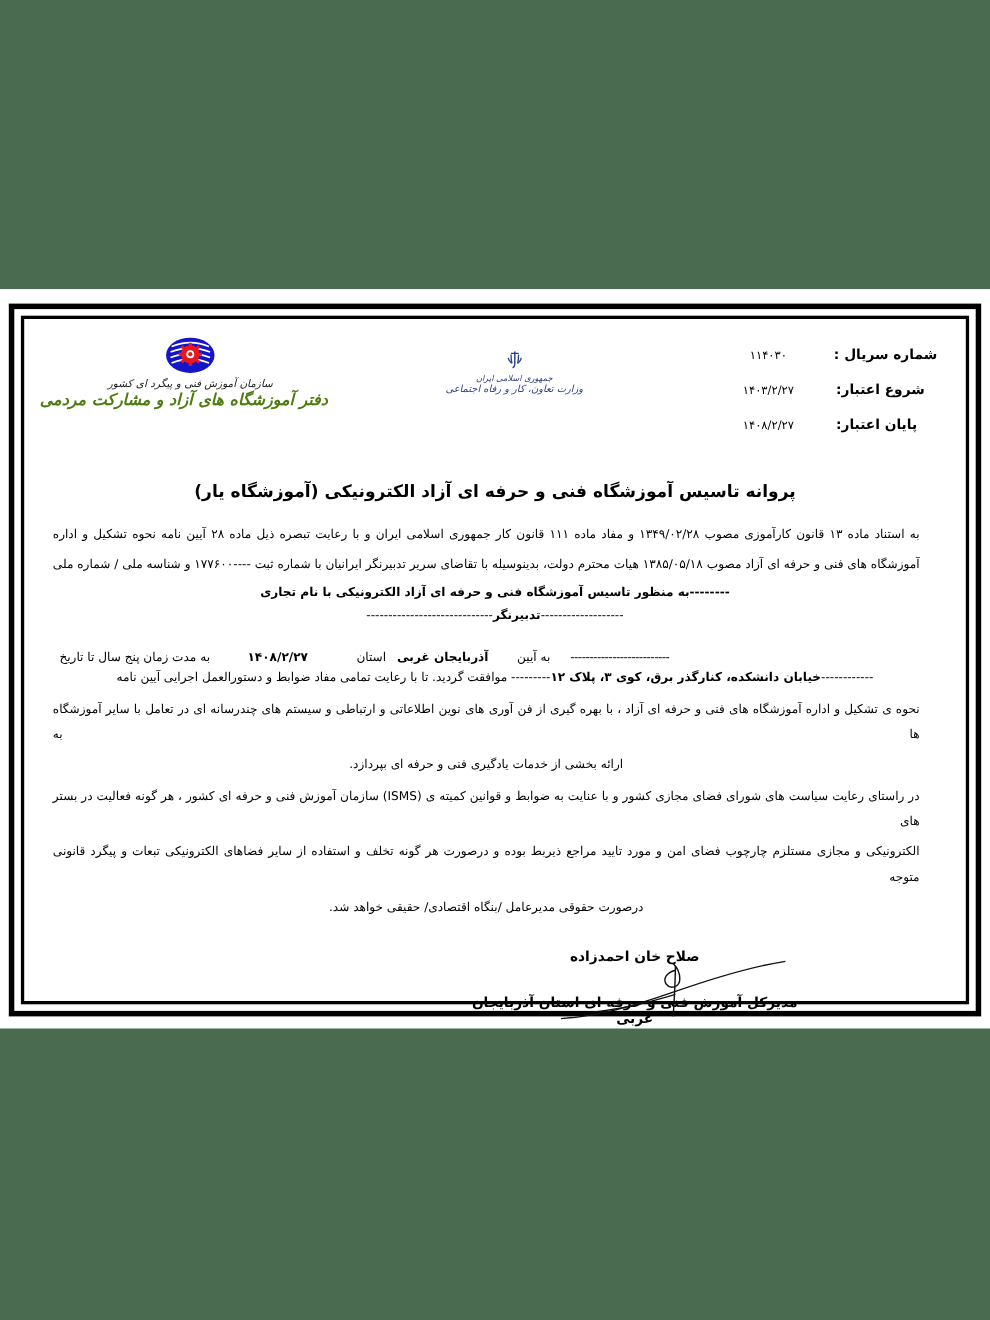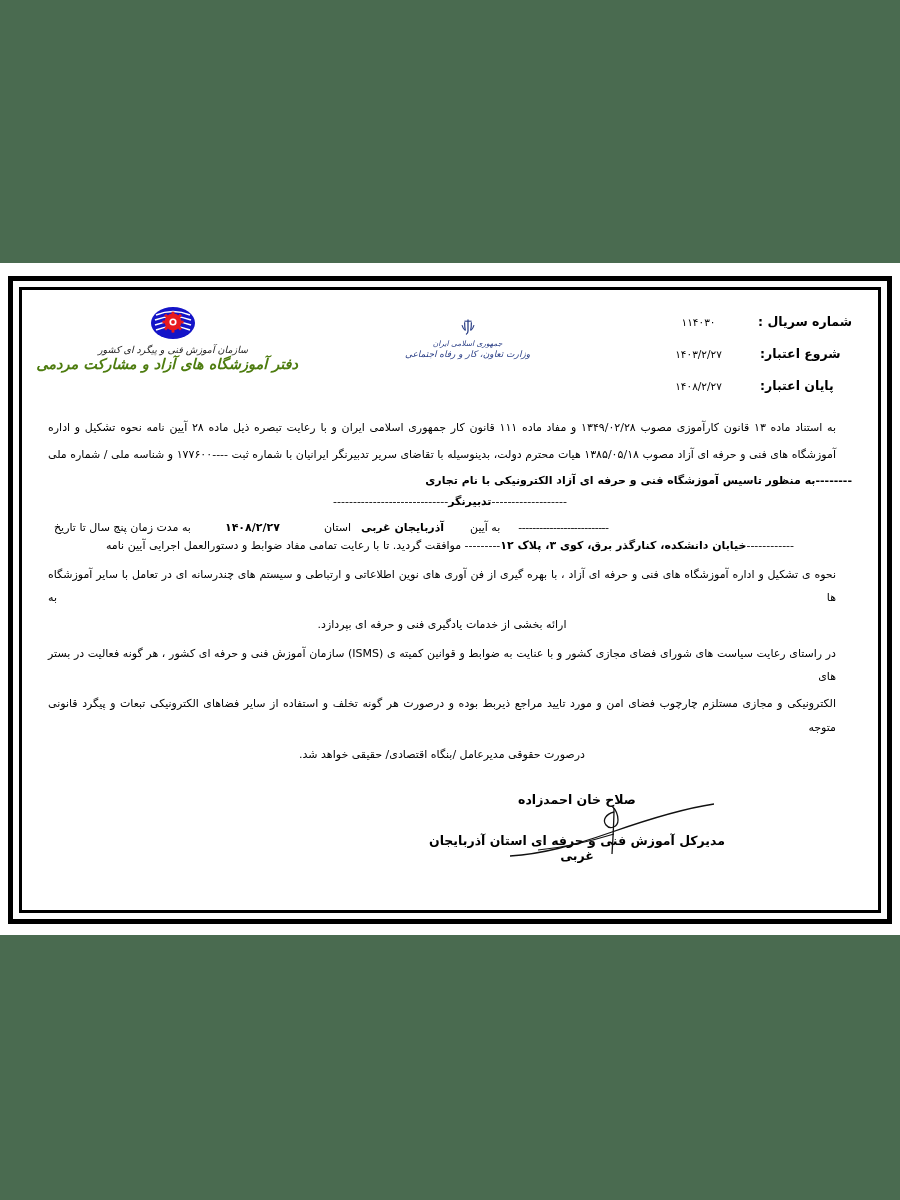--- a/index.html
+++ b/index.html
@@ -160,21 +160,21 @@
     text-align-last: center;
     margin: 0 16px 4px 0;
   }
   .para-just {
     text-align: justify;
     text-align-last: justify;
   }
   .para-center { text-align: center; text-align-last: center; }
 
   .line-center {
-    text-align: right;
+    text-align: center;
     font-size: 11px;
     color: #000;
     line-height: 2.0;
     font-weight: bold;
   }
 
   .dashline {
     text-align: center;
     font-size: 11px;
     color: #000;
@@ -185,21 +185,21 @@
   }
   .dash { letter-spacing: -0.5px; }
   .filled { font-weight: bold; }
 
   .row-fields {
     display: flex;
     flex-direction: row-reverse;
     align-items: baseline;
     font-size: 11px;
     color: #000;
-    margin-top: 8px;
+    margin-top: 20px;
     margin-bottom: 2px;
     padding: 0 6px;
   }
   .rf-label { white-space: nowrap; }
   .rf-value { white-space: nowrap; font-weight: bold; }
   .rf-spacer { flex: 1; }
 
   .para-block { margin-top: 6px; }
 
   
@@ -299,20 +299,21 @@
             <div class="meta-value">۱۴۰۳/۲/۲۷</div>
           </div>
           <div class="meta-row">
             <div class="meta-label">پایان اعتبار:</div>
             <div class="meta-value">۱۴۰۸/۲/۲۷</div>
           </div>
         </div>
 
       </div>
 
+      <div class="title">پروانه تاسیس آموزشگاه فنی و حرفه ای آزاد الکترونیکی (آموزشگاه یار)</div>
 
       <div class="para para-just">به استناد ماده ۱۳ قانون کارآموزی مصوب ۱۳۴۹/۰۲/۲۸ و مفاد ماده ۱۱۱ قانون کار جمهوری اسلامی ایران و با رعایت تبصره ذیل ماده ۲۸ آیین نامه نحوه تشکیل و اداره</div>
 
       <div class="para para-just">آموزشگاه های فنی و حرفه ای آزاد مصوب ۱۳۸۵/۰۵/۱۸ هیات محترم دولت، بدینوسیله با تقاضای  سریر تدبیرنگر ایرانیان با شماره ثبت ----۱۷۷۶۰۰ و شناسه ملی  / شماره ملی</div>
 
       <div class="line-center">--------به منظور تاسیس آموزشگاه فنی و حرفه ای آزاد الکترونیکی  با نام تجاری</div>
 
       <div class="dashline">
         <span class="dash">-------------------</span><span class="filled">تدبیرنگر</span><span class="dash">-----------------------------</span>
       </div>

